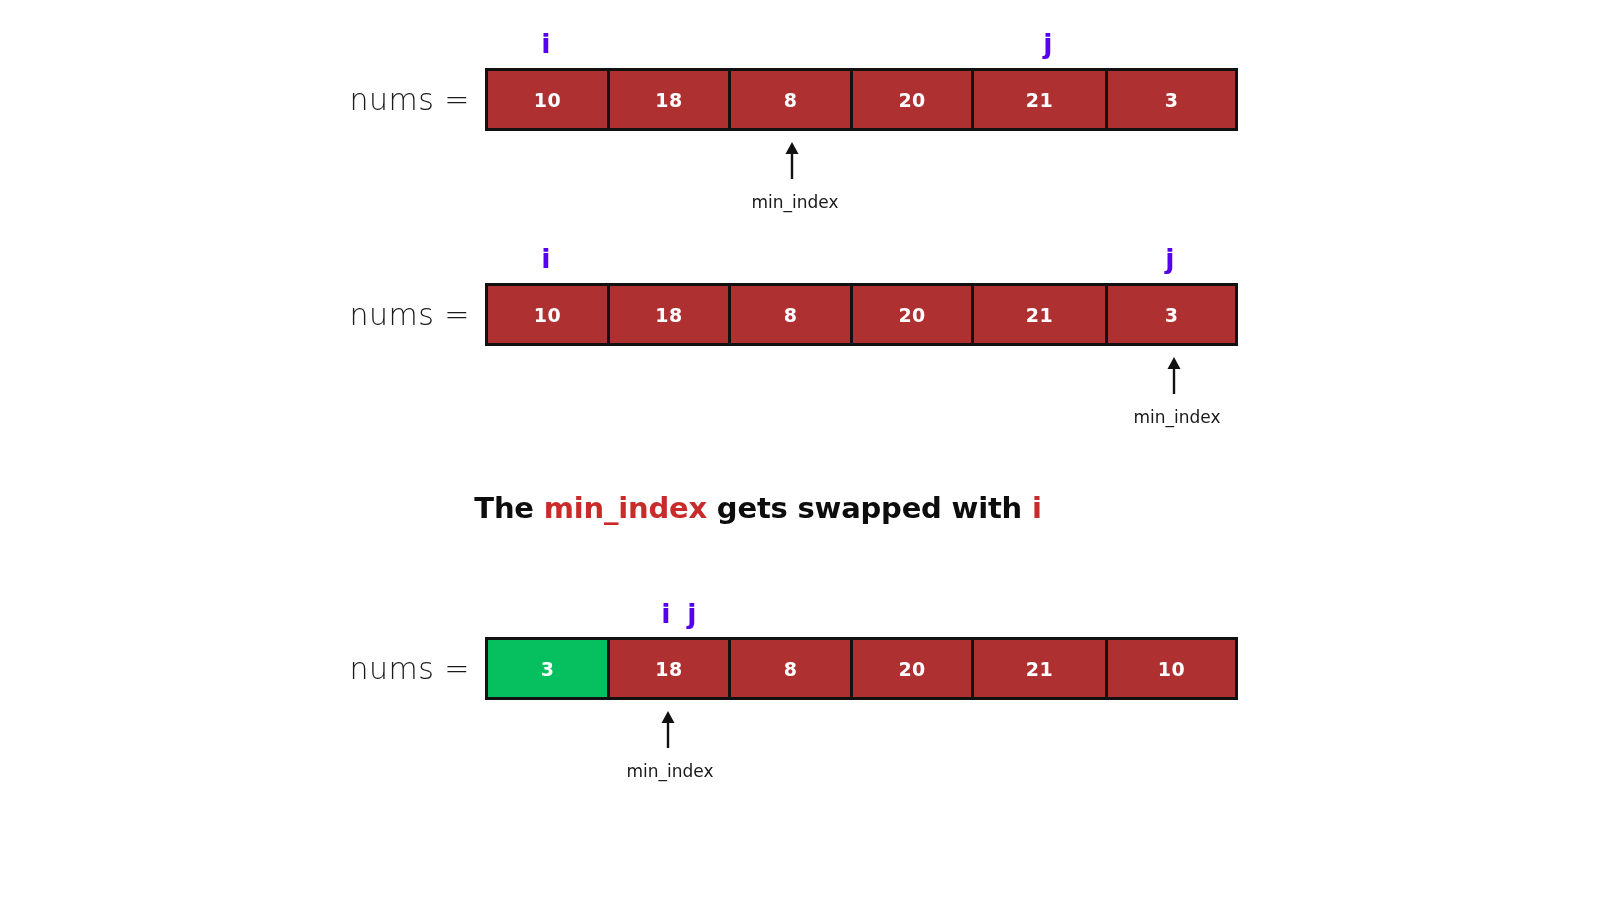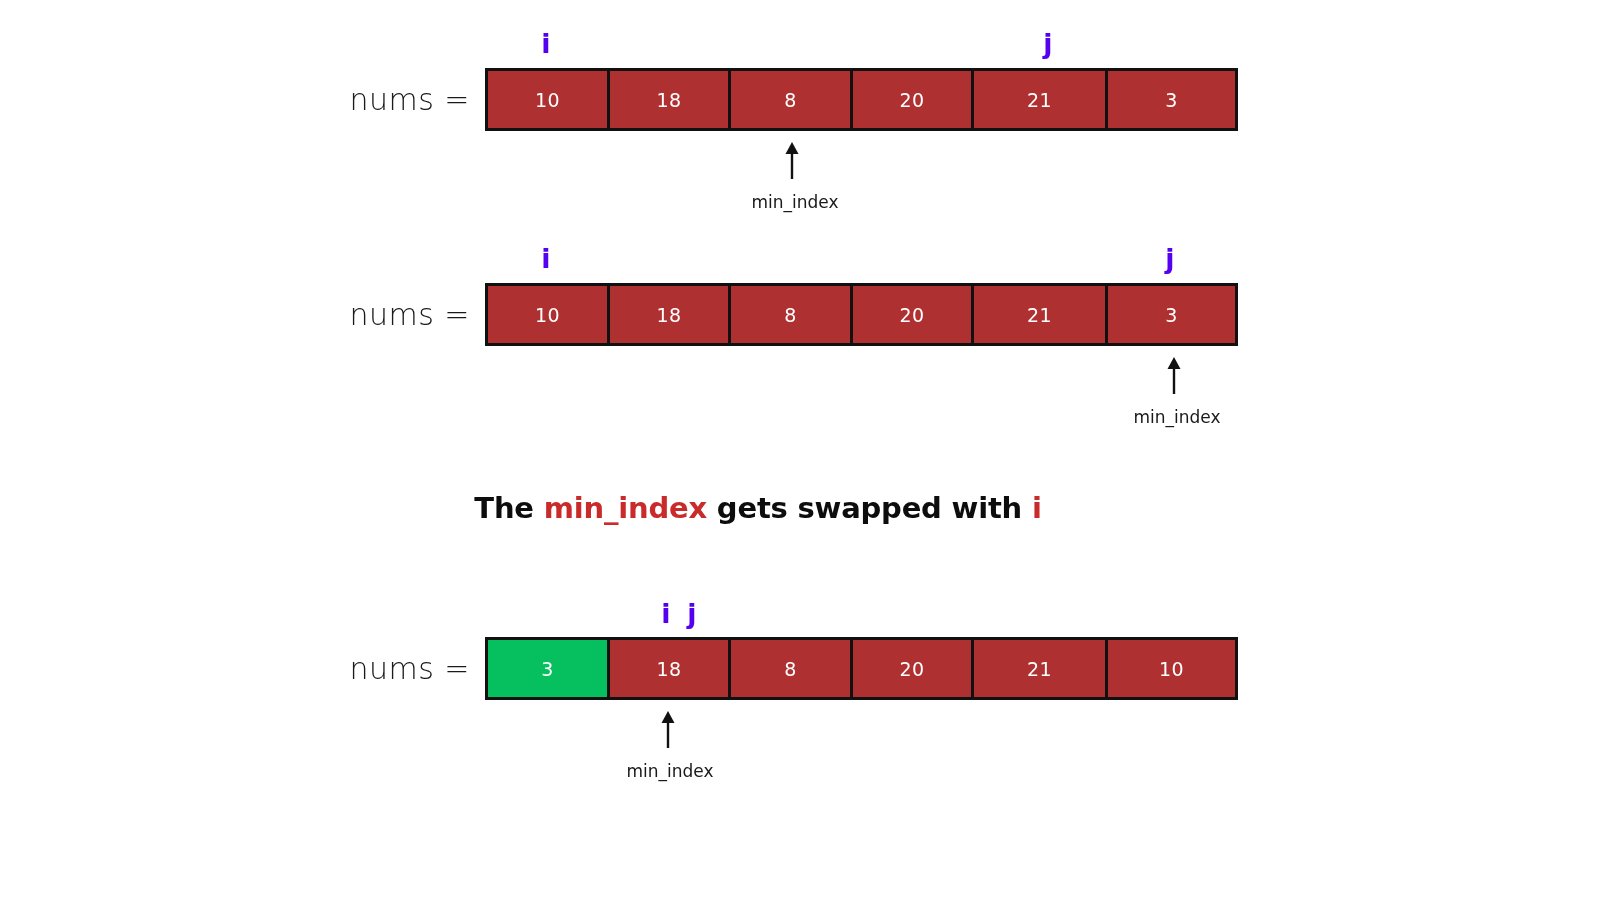--- a/index.html
+++ b/index.html
@@ -40,21 +40,21 @@
     background: #111111;
   }
   .cell {
     box-sizing: border-box;
     border-right: 3px solid #111111;
     display: flex;
     align-items: center;
     justify-content: center;
     color: #ffffff;
     font-family: "DejaVu Sans", sans-serif;
-    font-weight: normal;
+    font-weight: bold;
     font-size: 19px;
     letter-spacing: 0.5px;
   }
   .cell:last-child { border-right: none; }
   .cell.red   { background: #AF3030; }
   .cell.green { background: #06BF5F; }
 
   
   .ptr {
     position: absolute;

